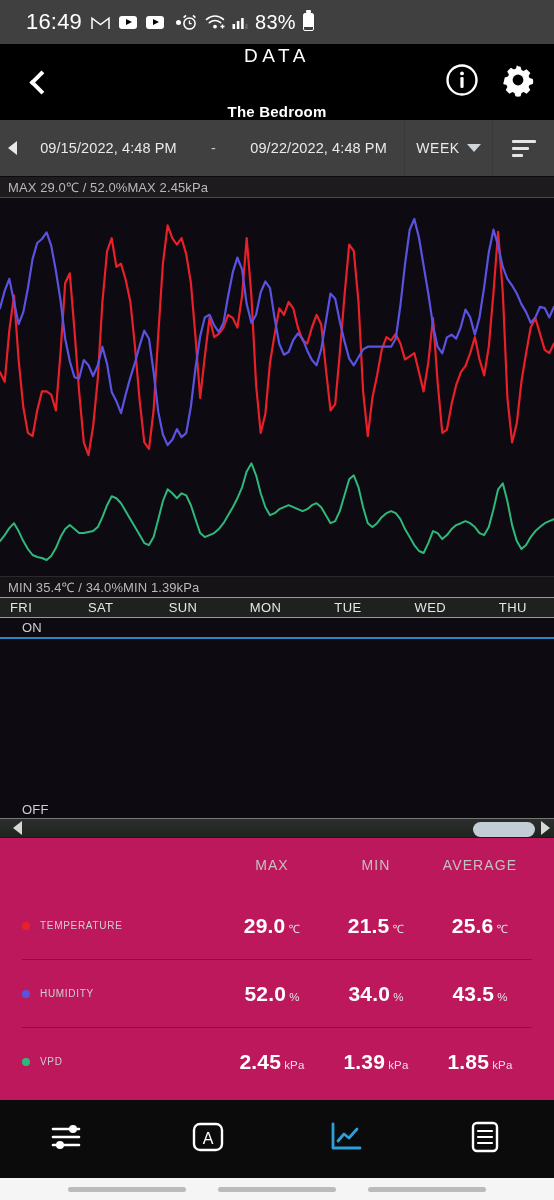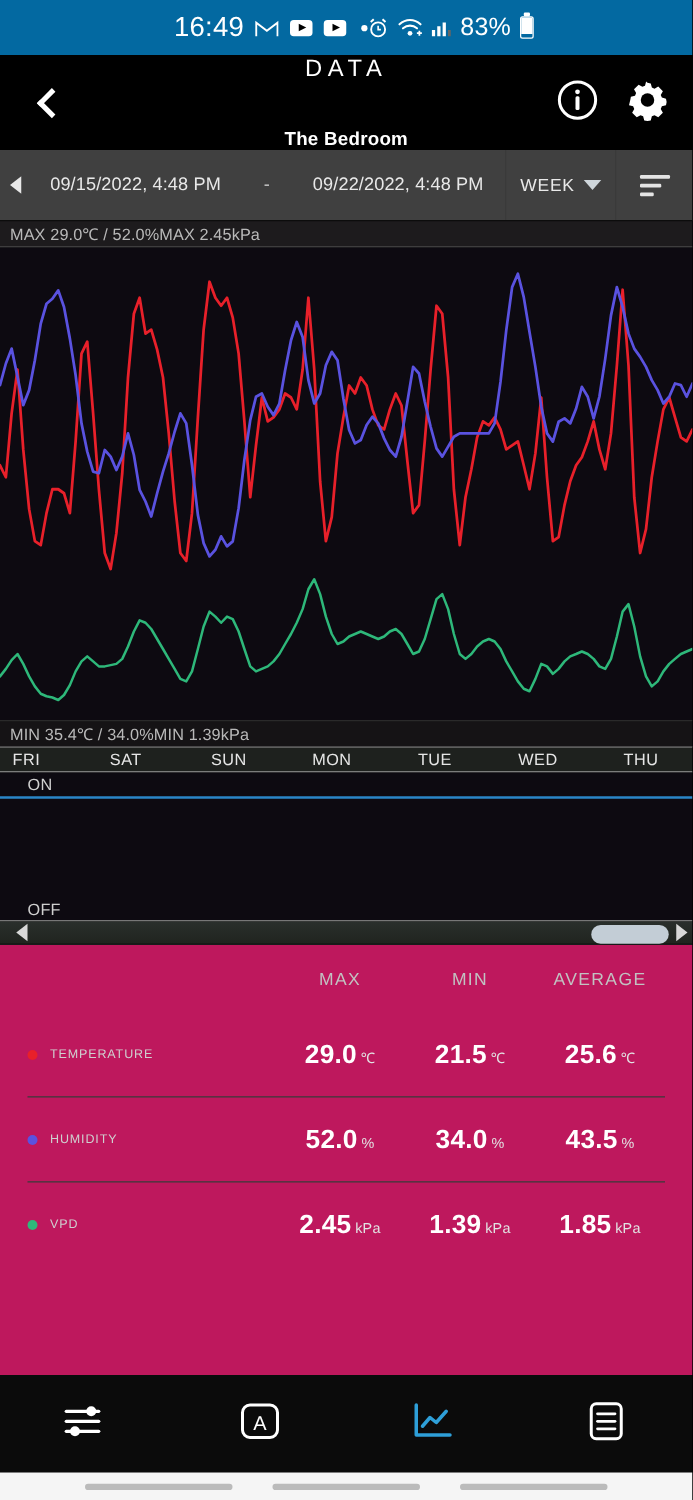--- a/index.html
+++ b/index.html
@@ -6,22 +6,22 @@
   html,body{
     width:554px; height:1200px; overflow:hidden;
     background:#000; color:#fff;
     font-family:"Liberation Sans", sans-serif;
     -webkit-font-smoothing:antialiased;
   }
   #app{ width:554px; height:1200px; position:relative; display:flex; flex-direction:column; background:#000; }
 
   
   .statusbar{
-    height:44px; flex:0 0 44px; background:#0369a1;
-    display:flex; align-items:center; justify-content:center;
+    height:44px; flex:0 0 44px; background:#404040;
+    display:flex; align-items:center; justify-content:flex-start;
     padding:0 14px 0 26px;
   }
   .sb-left{ display:flex; align-items:center; gap:9px; }
   .sb-time{ font-size:22px; font-weight:400; letter-spacing:.2px; color:#fff; }
   .sb-right{ display:flex; align-items:center; gap:7px; }
   .sb-batt-text{ font-size:20px; color:#fff; letter-spacing:.2px; }
   .ic{ display:inline-flex; align-items:center; justify-content:center; }
   .yt{ width:18px; height:13px; background:#fff; border-radius:3px; position:relative; }
   .yt:after{ content:""; position:absolute; left:6.5px; top:3px;
     border-left:6px solid #000; border-top:3.5px solid transparent; border-bottom:3.5px solid transparent; }
@@ -77,21 +77,21 @@
 
   
   .dayaxis{
     height:21px; background:#1e211e; display:flex; align-items:center;
     border-top:1px solid #9a9a9a; border-bottom:1px solid #9a9a9a;
   }
   .dayaxis span{ flex:1; text-align:center; font-size:13px; color:#e6e6e6; letter-spacing:.4px; }
   .dayaxis span:first-child{ text-align:left; padding-left:10px; flex:0.6; }
 
   
-  .onoff{ position:relative; height:118px; background:#0d0a11; }
+  .onoff{ position:relative; height:200px; background:#0d0a11; }
   .onoff .lbl{ position:absolute; left:22px; font-size:13px; color:#cfcfcf; letter-spacing:.2px; }
   .onoff .lbl.on{ top:2px; }
   .onoff .lbl.off{ bottom:1px; }
   .onoff .line{ position:absolute; left:0; right:0; top:19px; height:2px; background:#2a86c8; }
 
   
   .hscroll{
     height:20px; background:linear-gradient(#2a2f2c,#20241f);
     border-top:1px solid #777; border-bottom:1px solid #1a1a1a;
     display:flex; align-items:center; position:relative; cursor:pointer;

